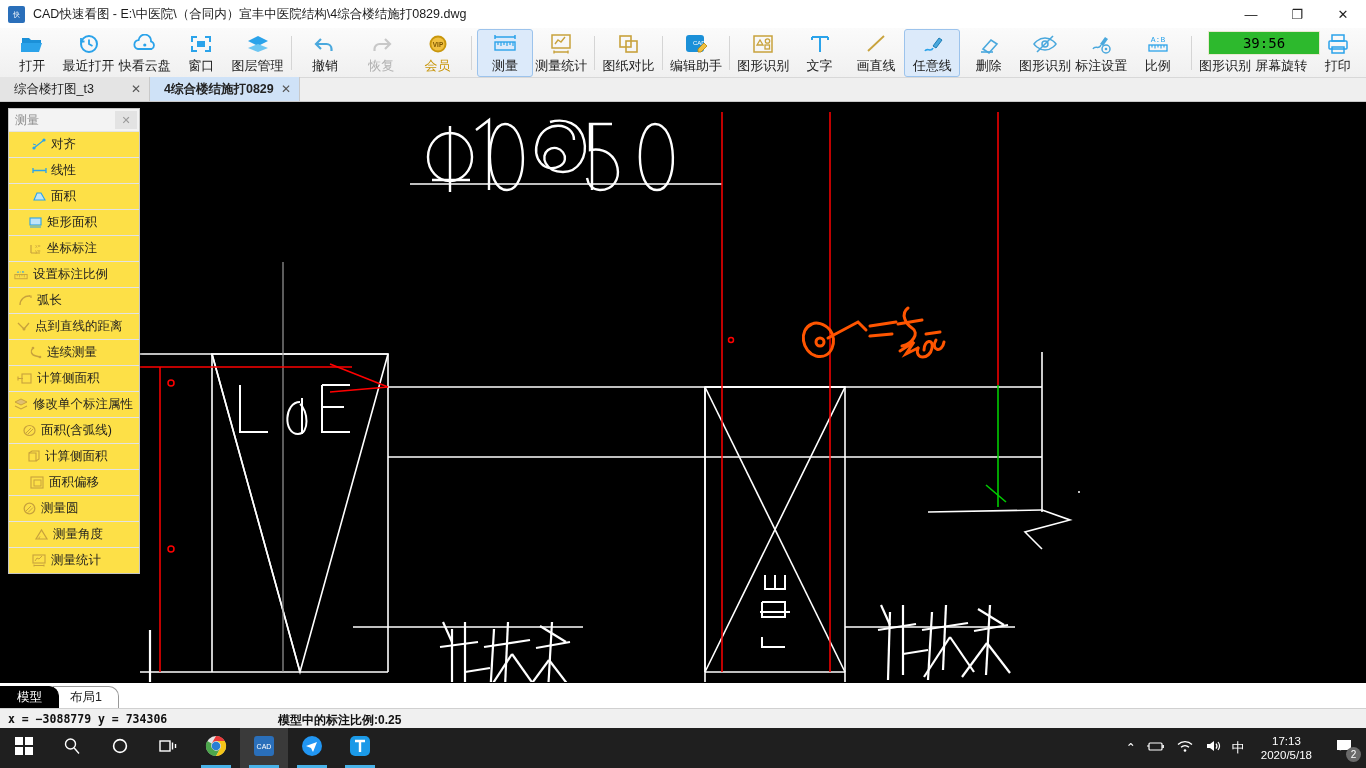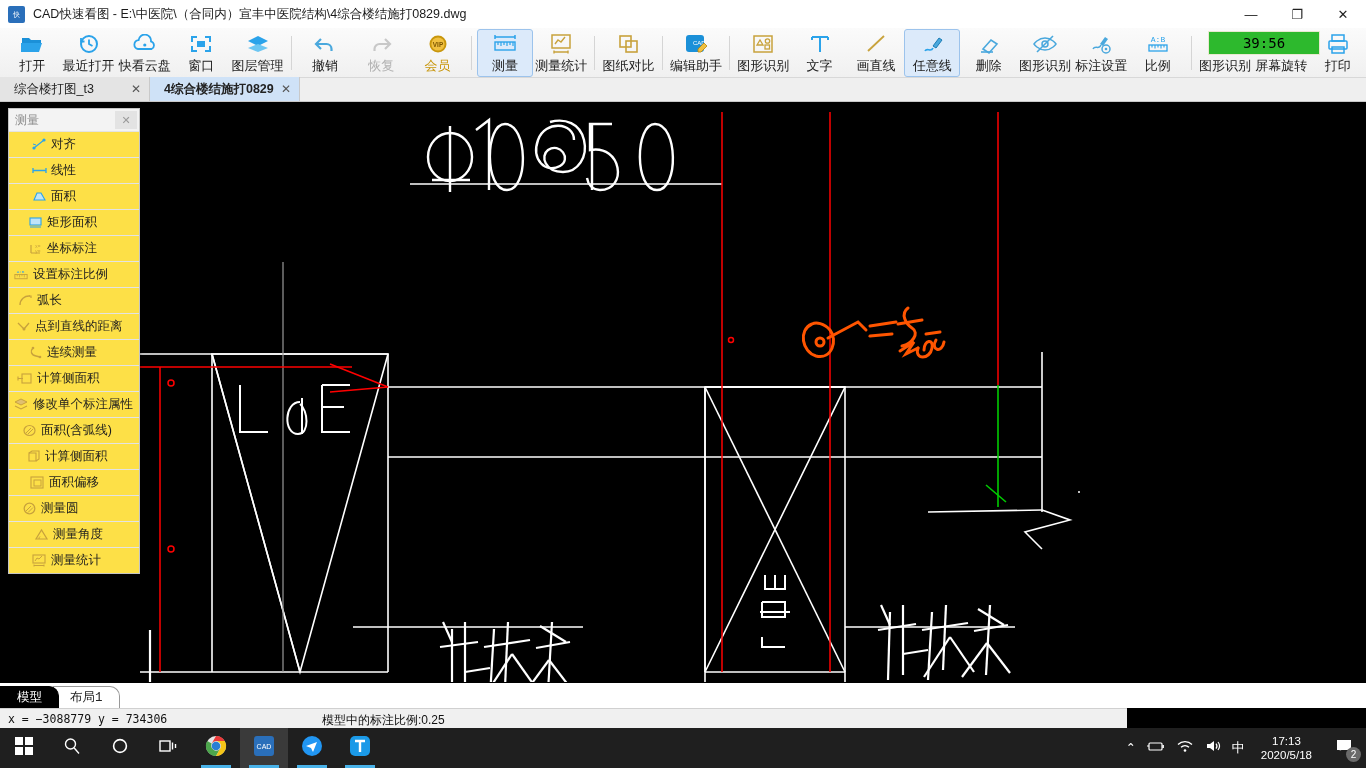--- a/index.html
+++ b/index.html
@@ -129,36 +129,37 @@
   
   .modelbar {
     position: absolute; top: 682px; left: 0; width: 1366px; height: 26px;
     background: #ffffff; border-top: 1px solid #000;
     display: flex; align-items: flex-end;
   }
   .mtab {
     height: 22px; padding: 0 16px; font-size: 12.5px;
     display: flex; align-items: center;
     border: 1px solid #999; border-bottom: none;
-    border-radius: 0 10px 0 0; margin-right: -6px; font-family: Liberation Mono, monospace;
+    border-radius: 0 10px 0 0; margin-right: -6px;
   }
   .mtab.active { background: #000; color: #fff; border-color: #000; z-index: 2; }
   .mtab.inactive { background: #fff; color: #222; }
 
   
   .statusbar {
-    position: absolute; top: 708px; left: 0; width: 1127px; height: 20px;
+    position: absolute; top: 708px; left: 0; width: 1366px; height: 20px;
     background: #f0f0f0; border-top: 1px solid #d0d0d0;
     font-size: 11.5px; color: #111;
     font-family: "DejaVu Sans Mono","Liberation Mono", monospace;
+    font-weight: bold;
   }
   .coords { position: absolute; left: 8px; top: 3px; }
   .scaletxt {
     position: absolute; left: 278px; top: 3px;
-    font-family: "Liberation Sans","DejaVu Sans", sans-serif; font-size: 12px; margin-left: 44px;
+    font-family: "Liberation Sans","DejaVu Sans", sans-serif; font-size: 12px;
   }
 
   
   .taskbar {
     position: absolute; top: 728px; left: 0; width: 1366px; height: 40px;
     background: #1f1f1f; display: flex; align-items: center;
   }
   .tbtn {
     width: 48px; height: 40px; display: flex; align-items: center; justify-content: center;
     position: relative;

